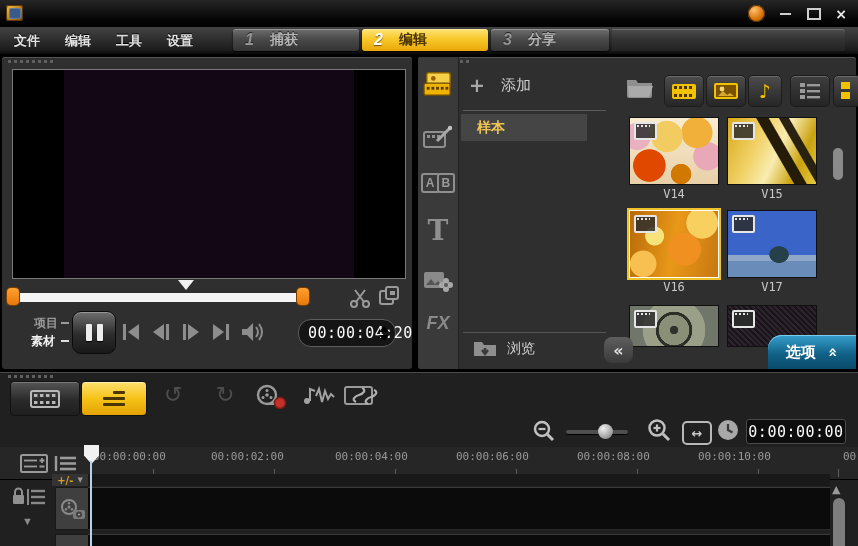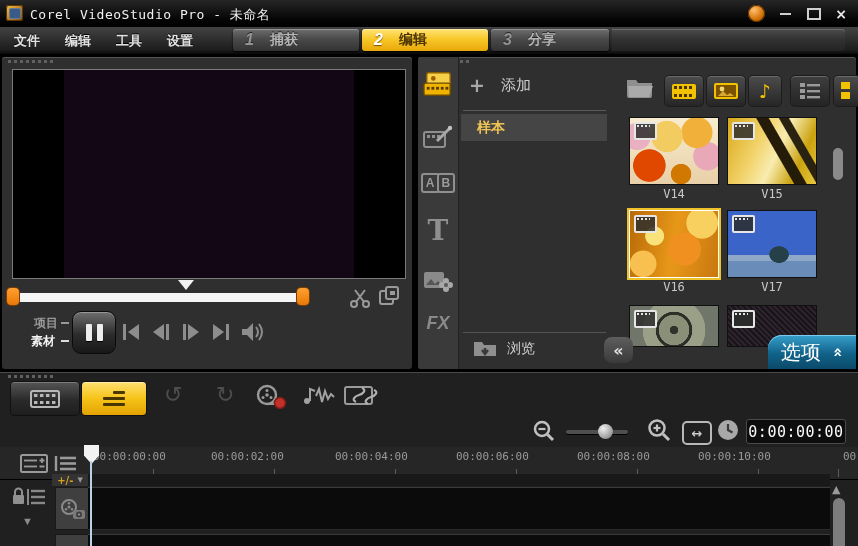--- a/index.html
+++ b/index.html
@@ -68,21 +68,21 @@
   .spin .dn{width:0;height:0;border-left:5px solid transparent;border-right:5px solid transparent;border-top:6px solid #000}
 
   
   #nav-strip{left:0;top:0;width:40px;height:312px;background:#3a3a3a;border-right:1px solid #222;border-radius:3px 0 0 3px}
   .nav-ic{left:5px;width:30px;display:flex;justify-content:center}
   #gallery-col{left:41px;top:0;width:151px;height:312px}
   #add-row{left:10px;top:17px;display:flex;align-items:center;gap:16px}
   #add-plus{font:bold 19px "DejaVu Sans",sans-serif;color:#a8a8a8}
   #add-label{font-size:15px;color:#cfcfcf}
   #gallery-divider{left:4px;top:53px;width:143px;height:1px;background:#5a5a5a}
-  #category-row{left:2px;top:57px;width:146px;height:27px;background:#454545;display:flex;align-items:center}
+  #category-row{left:2px;top:57px;width:126px;height:27px;background:#454545;display:flex;align-items:center}
   #category-row span{font-size:14px;font-weight:bold;color:#eec455;margin-left:16px}
   #browse-divider{left:4px;top:275px;width:143px;height:1px;background:#555}
   #browse-row{left:14px;top:283px;display:flex;align-items:center;gap:10px}
   #browse-label{font-size:14px;color:#cfcfcf}
   #thumb-area{left:193px;top:0;width:245px;height:312px}
   .libtool-btn{top:18px;width:38px;height:30px;border-radius:5px;border:1px solid #1c1c1c;
     background:linear-gradient(#4c4c4c,#262626);box-shadow:inset 0 1px 0 #6a6a6a;
     display:flex;align-items:center;justify-content:center}
   .thumb{width:88px;height:66px;box-shadow:0 0 0 1px #101010}
   .thumb.selected{box-shadow:0 0 0 1px #fff,0 0 0 3px #f0c22a}
@@ -111,21 +111,21 @@
     radial-gradient(ellipse at 58% 66%,#26404a 0 13%,transparent 14%),
     linear-gradient(#3a64c8 0 66%,#8fa8c8 66% 76%,#6a8cb8 76%)}
   .th-v18{background:radial-gradient(circle at 50% 60%,#32322c 0 8%,#8a9078 9% 30%,#2e2e28 31% 36%,#9aa088 37% 62%,#70766a 63%)}
   .th-v19{background:repeating-linear-gradient(45deg,#2c242c 0 2px,#1a141a 2px 4px)}
   #lib-scroll-pill{left:415px;top:91px;width:10px;height:32px;border-radius:5px;background:#8a8a8a}
   #collapse-btn{left:186px;top:280px;width:29px;height:26px;border-radius:8px;background:linear-gradient(#5e5e5e,#3a3a3a);
     display:flex;align-items:center;justify-content:center;font:bold 16px "DejaVu Sans",sans-serif;color:#e0e0e0}
   #options-btn{left:350px;top:278px;width:88px;height:34px;border-radius:14px 0 0 0;
     background:linear-gradient(#37a0cc,#116289 55%,#0b4a6a);box-shadow:inset 0 1px 0 #7accee;
     display:flex;align-items:center;justify-content:center;gap:12px}
-  #options-btn .olbl{font-size:20px;font-weight:normal;color:#fff}
+  #options-btn .olbl{font-size:15px;font-weight:bold;color:#fff}
   #options-btn .chev{font:bold 16px "DejaVu Sans",sans-serif;color:#fff;transform:rotate(90deg)}
 
   
   #bottom{left:0;top:372px;width:858px;height:174px;background:#202020;border-top:1px solid #4a4a4a}
   .vbtn{top:8px;height:33px;border-radius:4px;border:1px solid #111;display:flex;align-items:center;justify-content:center}
   .vbtn.dark{background:linear-gradient(#555,#2a2a2a 55%,#1e1e1e);box-shadow:inset 0 1px 0 #7a7a7a}
   .vbtn.yellow{background:linear-gradient(#ffe070,#f6c318 50%,#e3a303);box-shadow:inset 0 1px 0 #fff0b0}
   .tl-ic-bars{display:flex;flex-direction:column;gap:3px}
   .tl-ic-bars i{width:22px;height:3px;background:#4a3600;border-radius:1px}
   .ghost{font:22px "DejaVu Sans",sans-serif;color:#4d4d4d}
@@ -152,21 +152,20 @@
   #tl-scroll-up{left:832px;top:110px;font:11px "DejaVu Sans",sans-serif;color:#9a9a9a}
   #tl-scroll-pill{left:833px;top:125px;width:12px;height:49px;border-radius:6px 6px 0 0;background:#7d7d7d}
 </style>
 </head>
 <body>
 
 <div id="titlebar" class="abs">
   <div id="app-icon" class="abs">
       <i></i>
     </div>
-  <div id="title-text" class="abs">Corel VideoStudio Pro - 未命名</div>
   <div id="ball-icon" class="abs"></div>
   <div id="min-btn" class="abs winbtn" style="left:776px">
       <i></i>
     </div>
   <div id="max-btn" class="abs winbtn" style="left:805px">
       <i></i>
     </div>
   <div id="close-btn" class="abs winbtn" style="left:832px">
       <span>×</span>
     </div>
@@ -254,20 +253,27 @@
       <i class="tri-r"></i>
       <i class="tbar"></i>
     </div>
   <div class="abs" style="left:238px;top:263px">
     <svg width="26" height="24" viewBox="0 0 26 24">
       <path d="M2 9 h5 l6 -6 v18 l-6 -6 h-5 z" fill="#8d8d8d"></path>
       <path d="M16 7 q4 5 0 10 M19 4 q6 8 0 16" stroke="#8d8d8d" stroke-width="2" fill="none"></path>
     </svg>
   </div>
 
+  <div id="preview-timecode" class="abs">
+    <span class="tc">00:00:04:20</span>
+    <span class="spin">
+        <i class="up"></i>
+        <i class="dn"></i>
+      </span>
+  </div>
 </div>
 
 <div id="library-panel" class="abs panel">
   <div class="abs grip" style="left:6px;top:3px">
       <i></i>
       <i></i>
       <i></i>
       <i></i>
       <i></i>
       <i></i>

